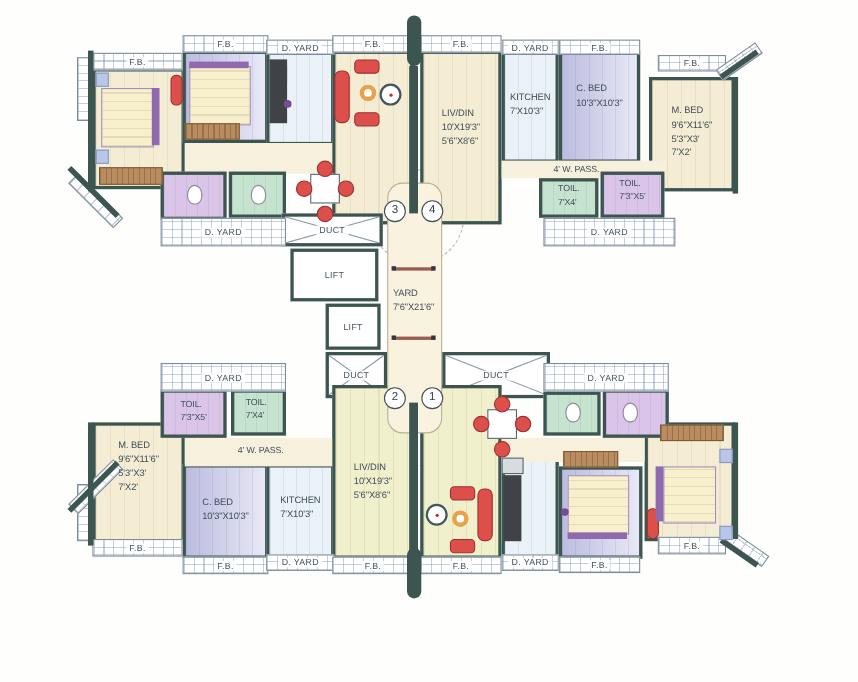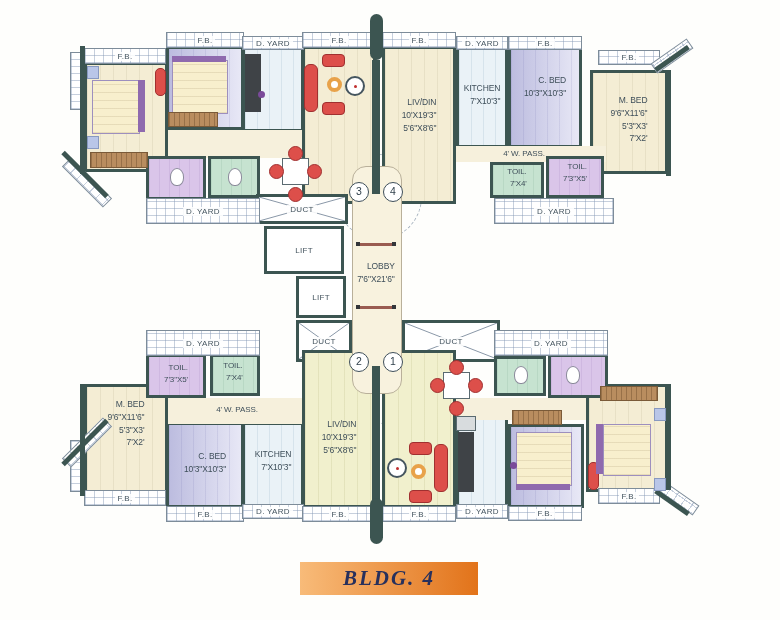--- a/index.html
+++ b/index.html
@@ -8,21 +8,21 @@
   .abs{position:absolute;}
   .room{position:absolute;box-sizing:border-box;border:3px solid #3c5551;}
   .open{position:absolute;}
   .hatch{position:absolute;box-sizing:border-box;border:1px solid #7d8c99;background-color:#fff;
          background-image:repeating-linear-gradient(90deg,rgba(130,150,180,.45) 0 1px,transparent 1px 9px),
                           repeating-linear-gradient(0deg,rgba(130,150,180,.45) 0 1px,transparent 1px 7px);
          display:flex;align-items:center;justify-content:center;z-index:2;}
   .slbl{font-size:8px;color:#44545f;background:rgba(255,255,255,.88);padding:0 3px;
         letter-spacing:.3px;white-space:nowrap;}
   .lbl{position:absolute;transform:translateX(-50%);font-size:8.5px;line-height:1.5;color:#3f4f5a;
-       text-align:right;white-space:nowrap;z-index:7;letter-spacing:-.1px;}
+       text-align:left;white-space:nowrap;z-index:7;letter-spacing:-.1px;}
   .lbl.sm{font-size:8px;}
   .wall{position:absolute;background:#3c5551;z-index:3;}
   .unum{position:absolute;width:20px;height:20px;border:1.5px solid #3f4f5a;border-radius:50%;
         background:#fff;font-size:10.5px;line-height:17px;text-align:center;color:#2f3f4a;
         z-index:8;box-sizing:border-box;}
   .arc{position:absolute;border:1px dashed #a9b5c1;border-radius:50%;z-index:0;background:transparent;}
   .bg-cream{background:#f4edd4;background-image:repeating-linear-gradient(90deg,rgba(120,110,70,.10) 0 1px,transparent 1px 13px);}
   .bg-creamy{background:#f1f0cd;background-image:repeating-linear-gradient(90deg,rgba(130,130,60,.12) 0 1px,transparent 1px 13px);}
   .bg-lav{background:#cfcfe9;background-image:repeating-linear-gradient(90deg,rgba(90,90,160,.12) 0 1px,transparent 1px 12px),linear-gradient(90deg,#bcbcdf,#e8e8f6);}
   .bg-blue{background:#eaf2f7;background-image:repeating-linear-gradient(90deg,rgba(100,140,170,.15) 0 1px,transparent 1px 12px);}
@@ -171,21 +171,21 @@
   </div>
 
   <div class="lobby" style="left:352px;top:166px;width:48px;height:226px;"></div>
   <div class="doorbar" style="left:358px;top:243px;width:36px;"></div>
   <div class="doorbar" style="left:358px;top:306px;width:36px;"></div>
   <div class="dot" style="left:356px;top:242px;"></div>
   <div class="dot" style="left:392px;top:242px;"></div>
   <div class="dot" style="left:356px;top:305px;"></div>
   <div class="dot" style="left:392px;top:305px;"></div>
   <div class="lbl" style="left:376px;top:260px;">
-    <div>LOBBY</div>
+    <div>YARD</div>
       <div>7'6"X21'6"</div>
   </div>
 
   <div class="room core-white" style="left:256px;top:194px;width:92px;height:30px;">
     <svg class="xsvg" viewBox="0 0 100 100" preserveAspectRatio="none">
         <line x1="0" y1="0" x2="100" y2="100" stroke="#8a98a8" stroke-width="1" vector-effect="non-scaling-stroke"></line>
         <line x1="100" y1="0" x2="0" y2="100" stroke="#8a98a8" stroke-width="1" vector-effect="non-scaling-stroke"></line>
       </svg>
     <span class="slbl" style="position:relative;">DUCT</span>
   </div>
@@ -330,17 +330,14 @@
 
   <div class="wall" style="left:80px;top:46px;width:5px;height:128px;"></div>
   <div class="wall" style="left:80px;top:384px;width:5px;height:112px;"></div>
   <div class="wall" style="left:666px;top:70px;width:5px;height:106px;"></div>
   <div class="wall" style="left:666px;top:384px;width:5px;height:106px;"></div>
   <div class="wall" style="left:54px;top:172px;width:62px;height:5px;transform:rotate(45deg);"></div>
   <div class="wall" style="left:54px;top:440px;width:62px;height:5px;transform:rotate(-45deg);"></div>
   <div class="wall" style="left:652px;top:56px;width:40px;height:5px;transform:rotate(-35deg);"></div>
   <div class="wall" style="left:652px;top:500px;width:40px;height:5px;transform:rotate(35deg);"></div>
 
-  <div class="banner">
-    <span>BLDG. 4</span>
-  </div>
 
 </div>
 
 </body></html>

